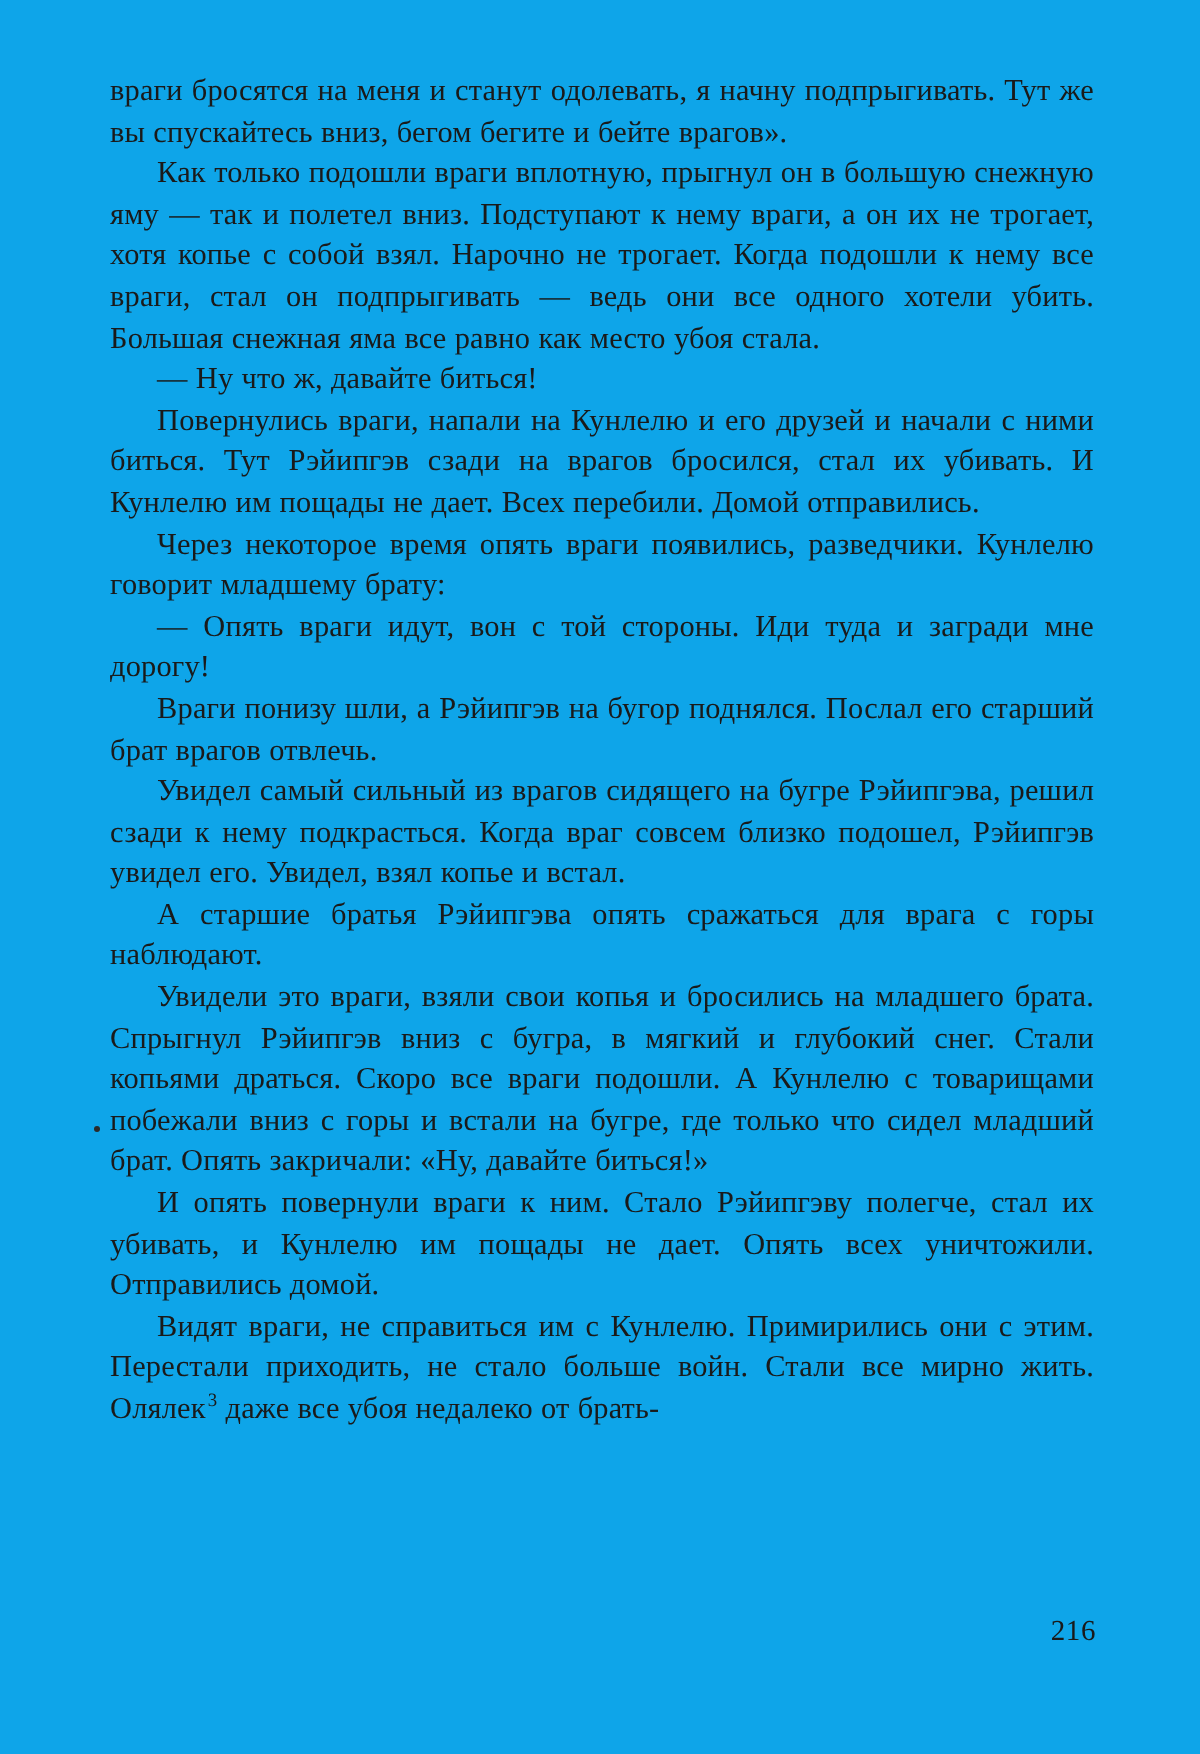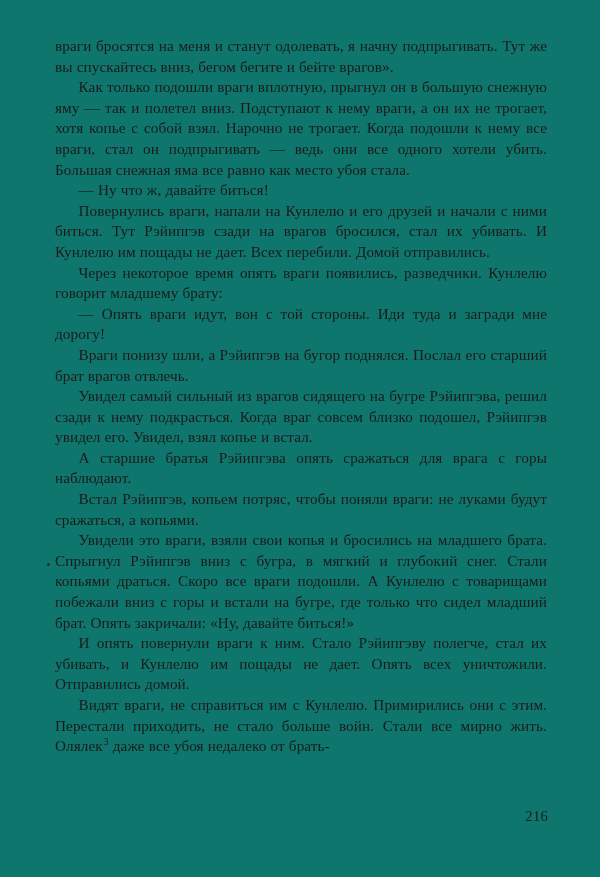--- a/index.html
+++ b/index.html
@@ -11,21 +11,21 @@
     height: 877px;
     background: #ffffff;
     font-family: "Liberation Serif", serif;
     color: #1a1a1a;
     overflow: hidden;
   }
   .page {
     position: relative;
     width: 600px;
     height: 877px;
-    background: #0f766e;
+    background: #0ea5e9;
   }
   .text-column {
     position: absolute;
     left: 55px;
     top: 36px;
     width: 492px;
   }
   p.para {
     margin: 0;
     text-align: justify;
@@ -76,20 +76,19 @@
   <div class="text-column">
     <p class="para noindent">враги бросятся на меня и станут одолевать, я начну подпрыгивать. Тут же вы спускайтесь вниз, бегом бегите и бейте врагов».</p>
     <p class="para">Как только подошли враги вплотную, прыгнул он в большую снежную яму — так и полетел вниз. Подступают к нему враги, а он их не трогает, хотя копье с собой взял. Нарочно не трогает. Когда подошли к нему все враги, стал он подпрыгивать — ведь они все одного хотели убить. Большая снежная яма все равно как место убоя стала.</p>
     <p class="para dash">— Ну что ж, давайте биться!</p>
     <p class="para">Повернулись враги, напали на Кунлелю и его друзей и начали с ними биться. Тут Рэйипгэв сзади на врагов бросился, стал их убивать. И Кунлелю им пощады не дает. Всех перебили. Домой отправились.</p>
     <p class="para">Через некоторое время опять враги появились, разведчики. Кунлелю говорит младшему брату:</p>
     <p class="para dash">— Опять враги идут, вон с той стороны. Иди туда и загради мне дорогу!</p>
     <p class="para">Враги понизу шли, а Рэйипгэв на бугор поднялся. Послал его старший брат врагов отвлечь.</p>
     <p class="para">Увидел самый сильный из врагов сидящего на бугре Рэйипгэва, решил сзади к нему подкрасться. Когда враг совсем близко подошел, Рэйипгэв увидел его. Увидел, взял копье и встал.</p>
     <p class="para">А старшие братья Рэйипгэва опять сражаться для врага с горы наблюдают.</p>
-    <p class="para">Встал Рэйипгэв, копьем потряс, чтобы поняли враги: не луками будут сражаться, а копьями.</p>
     <p class="para">Увидели это враги, взяли свои копья и бросились на младшего брата. Спрыгнул Рэйипгэв вниз с бугра, в мягкий и глубокий снег. Стали копьями драться. Скоро все враги подошли. А Кунлелю с товарищами побежали вниз с горы и встали на бугре, где только что сидел младший брат. Опять закричали: «Ну, давайте биться!»</p>
     <p class="para">И опять повернули враги к ним. Стало Рэйипгэву полегче, стал их убивать, и Кунлелю им пощады не дает. Опять всех уничтожили. Отправились домой.</p>
     <p class="para"><span>Видят враги, не справиться им с Кунлелю. Примирились они с этим. Перестали приходить, не стало больше войн. Стали все мирно жить. Олялек</span><sup>3</sup><span> даже все убоя недалеко от брать-</span></p>
   </div>
 
   <div class="page-number">216</div>
 </div>
 
 </body></html>

